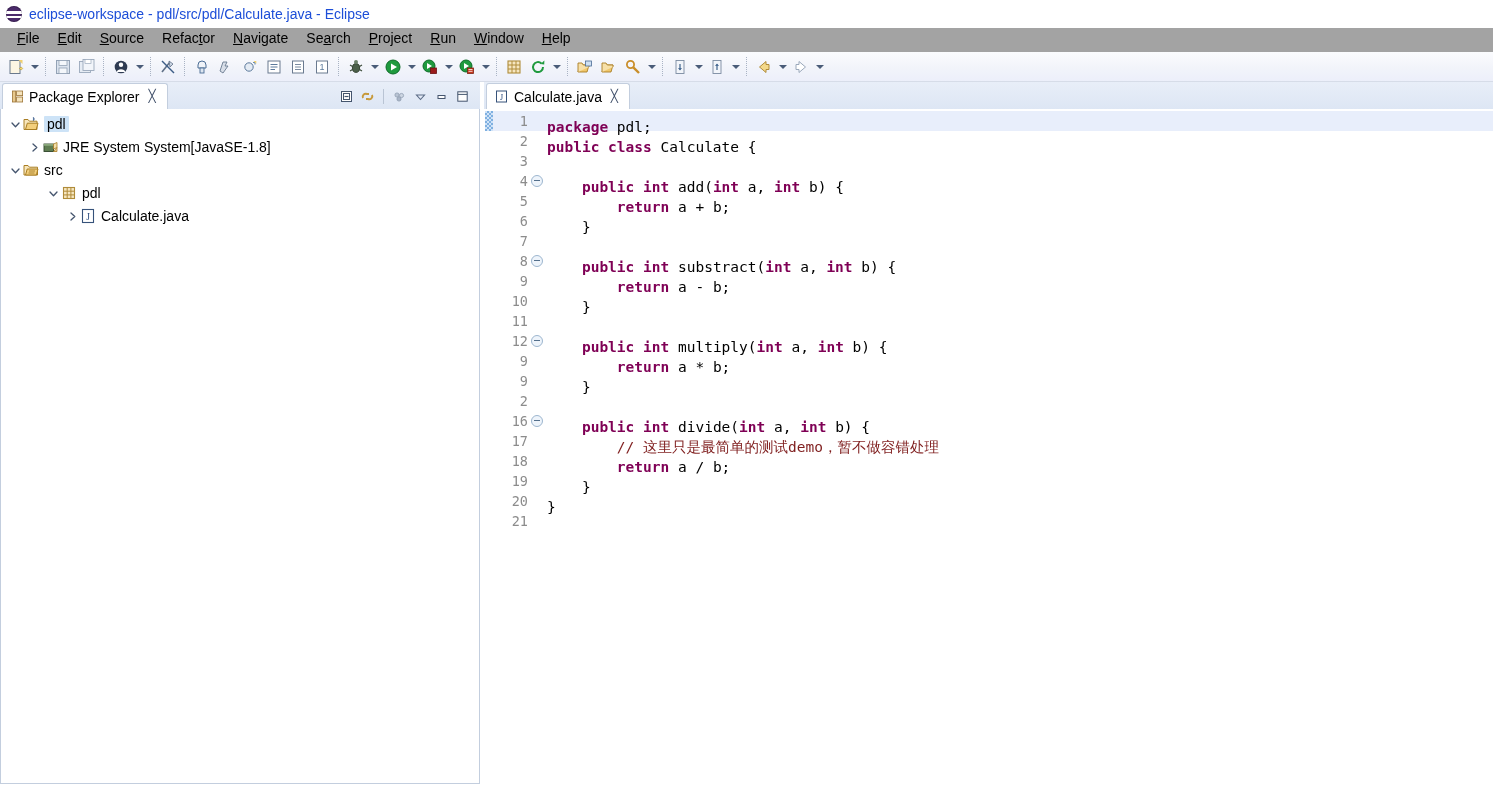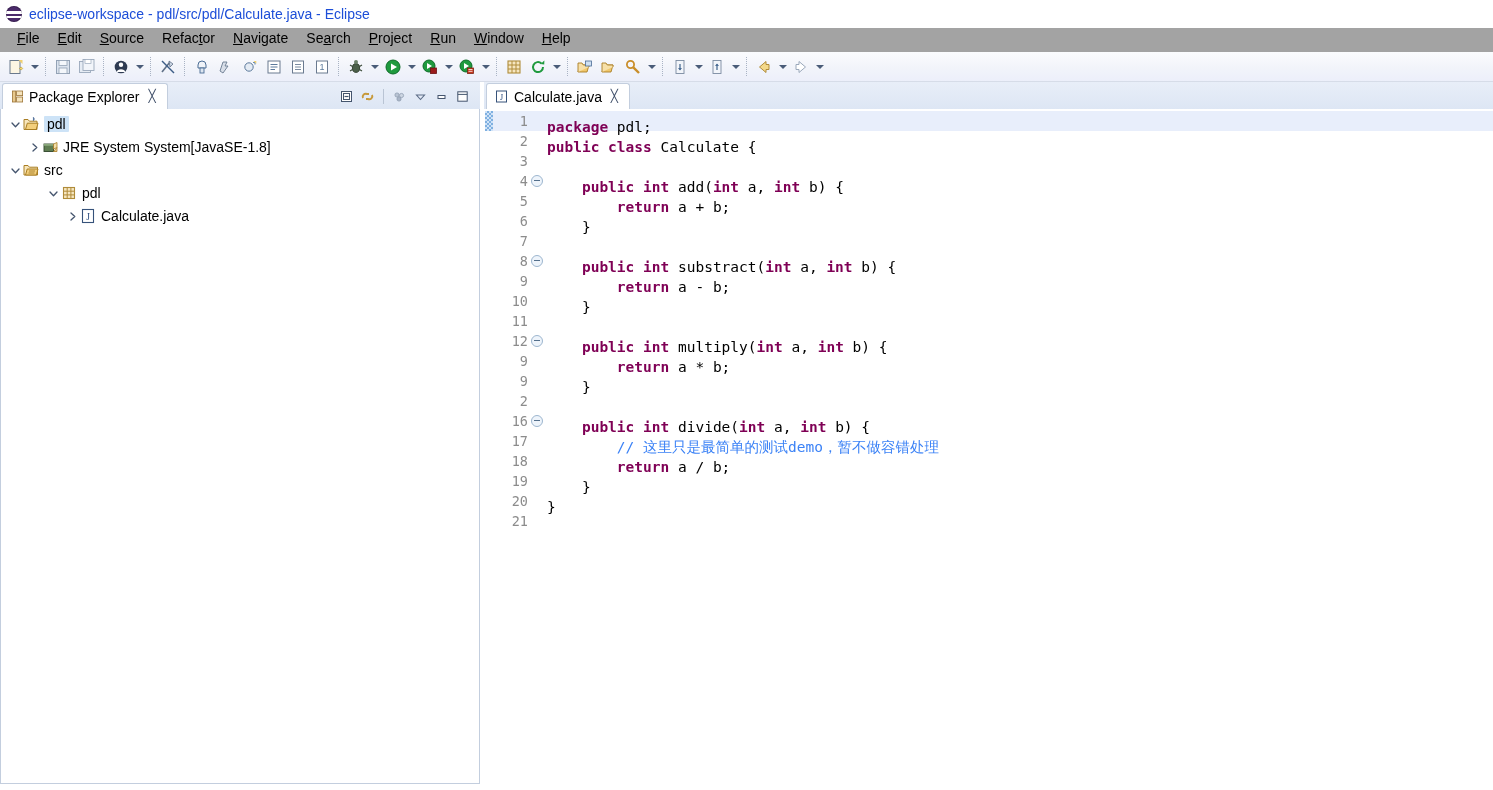--- a/index.html
+++ b/index.html
@@ -320,21 +320,21 @@
     flex: 1;
     padding-top: 8px;
     padding-left: 3px;
     white-space: pre;
     position: relative;
     z-index: 2;
     min-width: 0;
   }
   .cline { height: 20px; line-height: 20px; }
   .kw   { color: #7f0055; font-weight: bold; }
-  .cmt  { color: #3b82f6; }
+  .cmt  { color: #7f1d1d; }
   .plain{ color: #000000; }
 
   
   #sash { width: 4px; flex: none; background: #ffffff; }
 </style>
 </head>
 <body>
 
 <div id="titlebar">
   <span class="eclipse-icon"></span>

